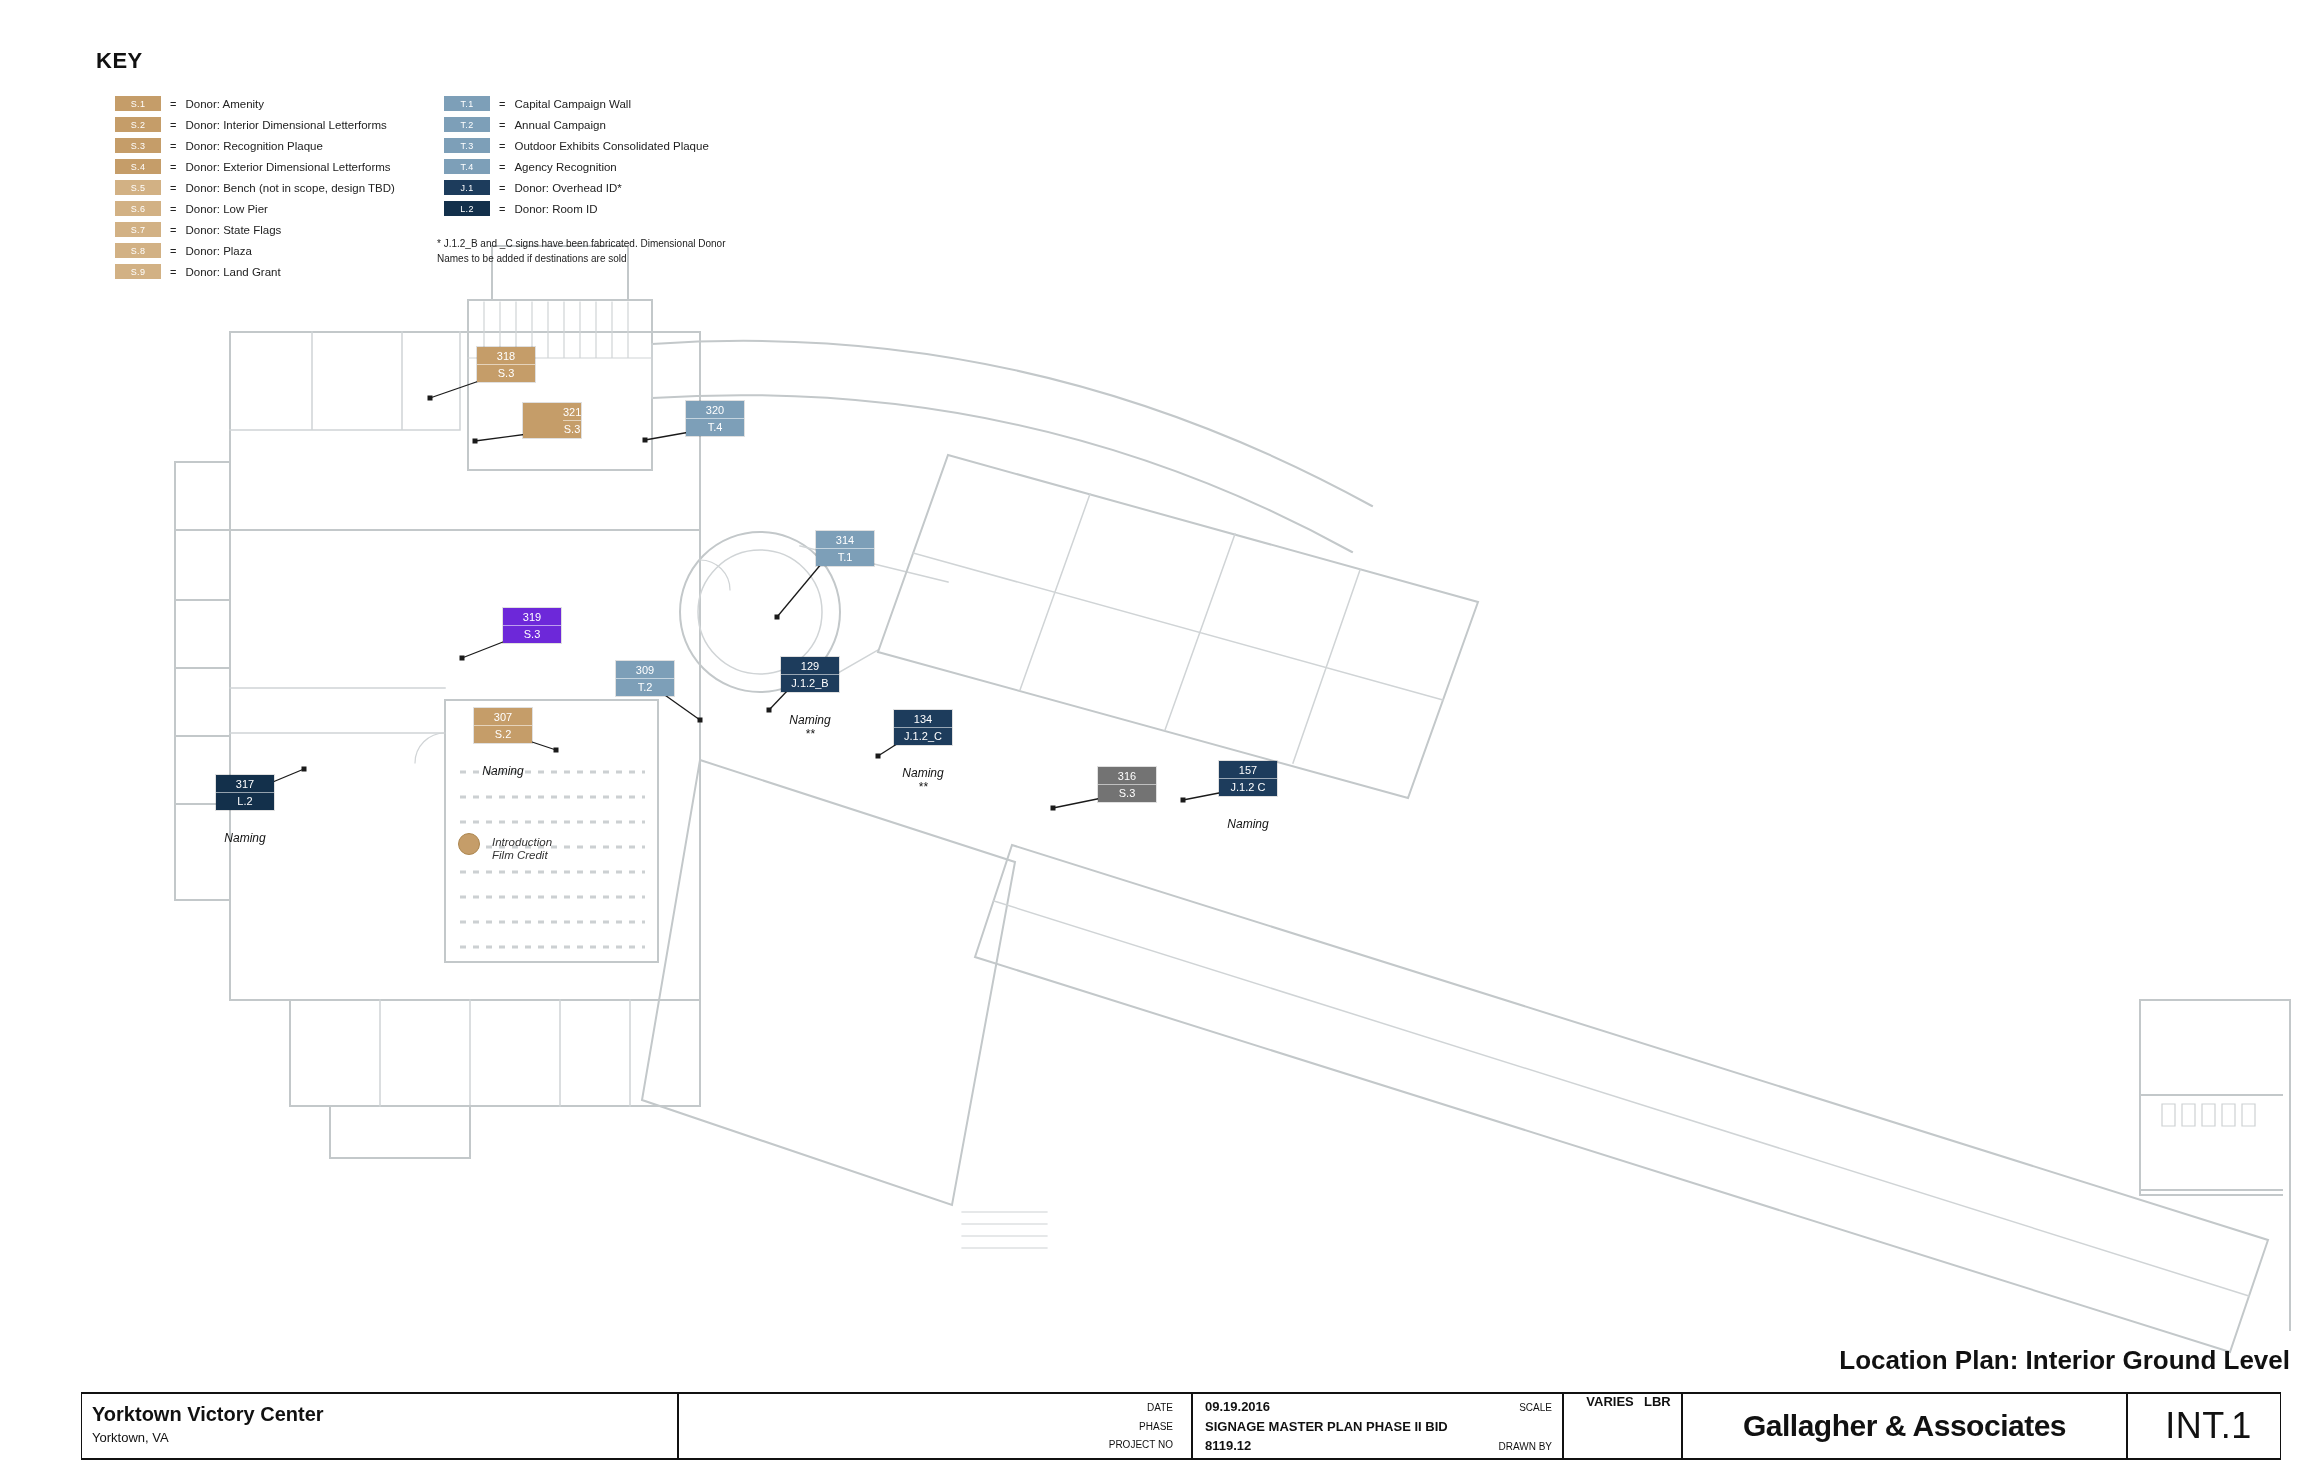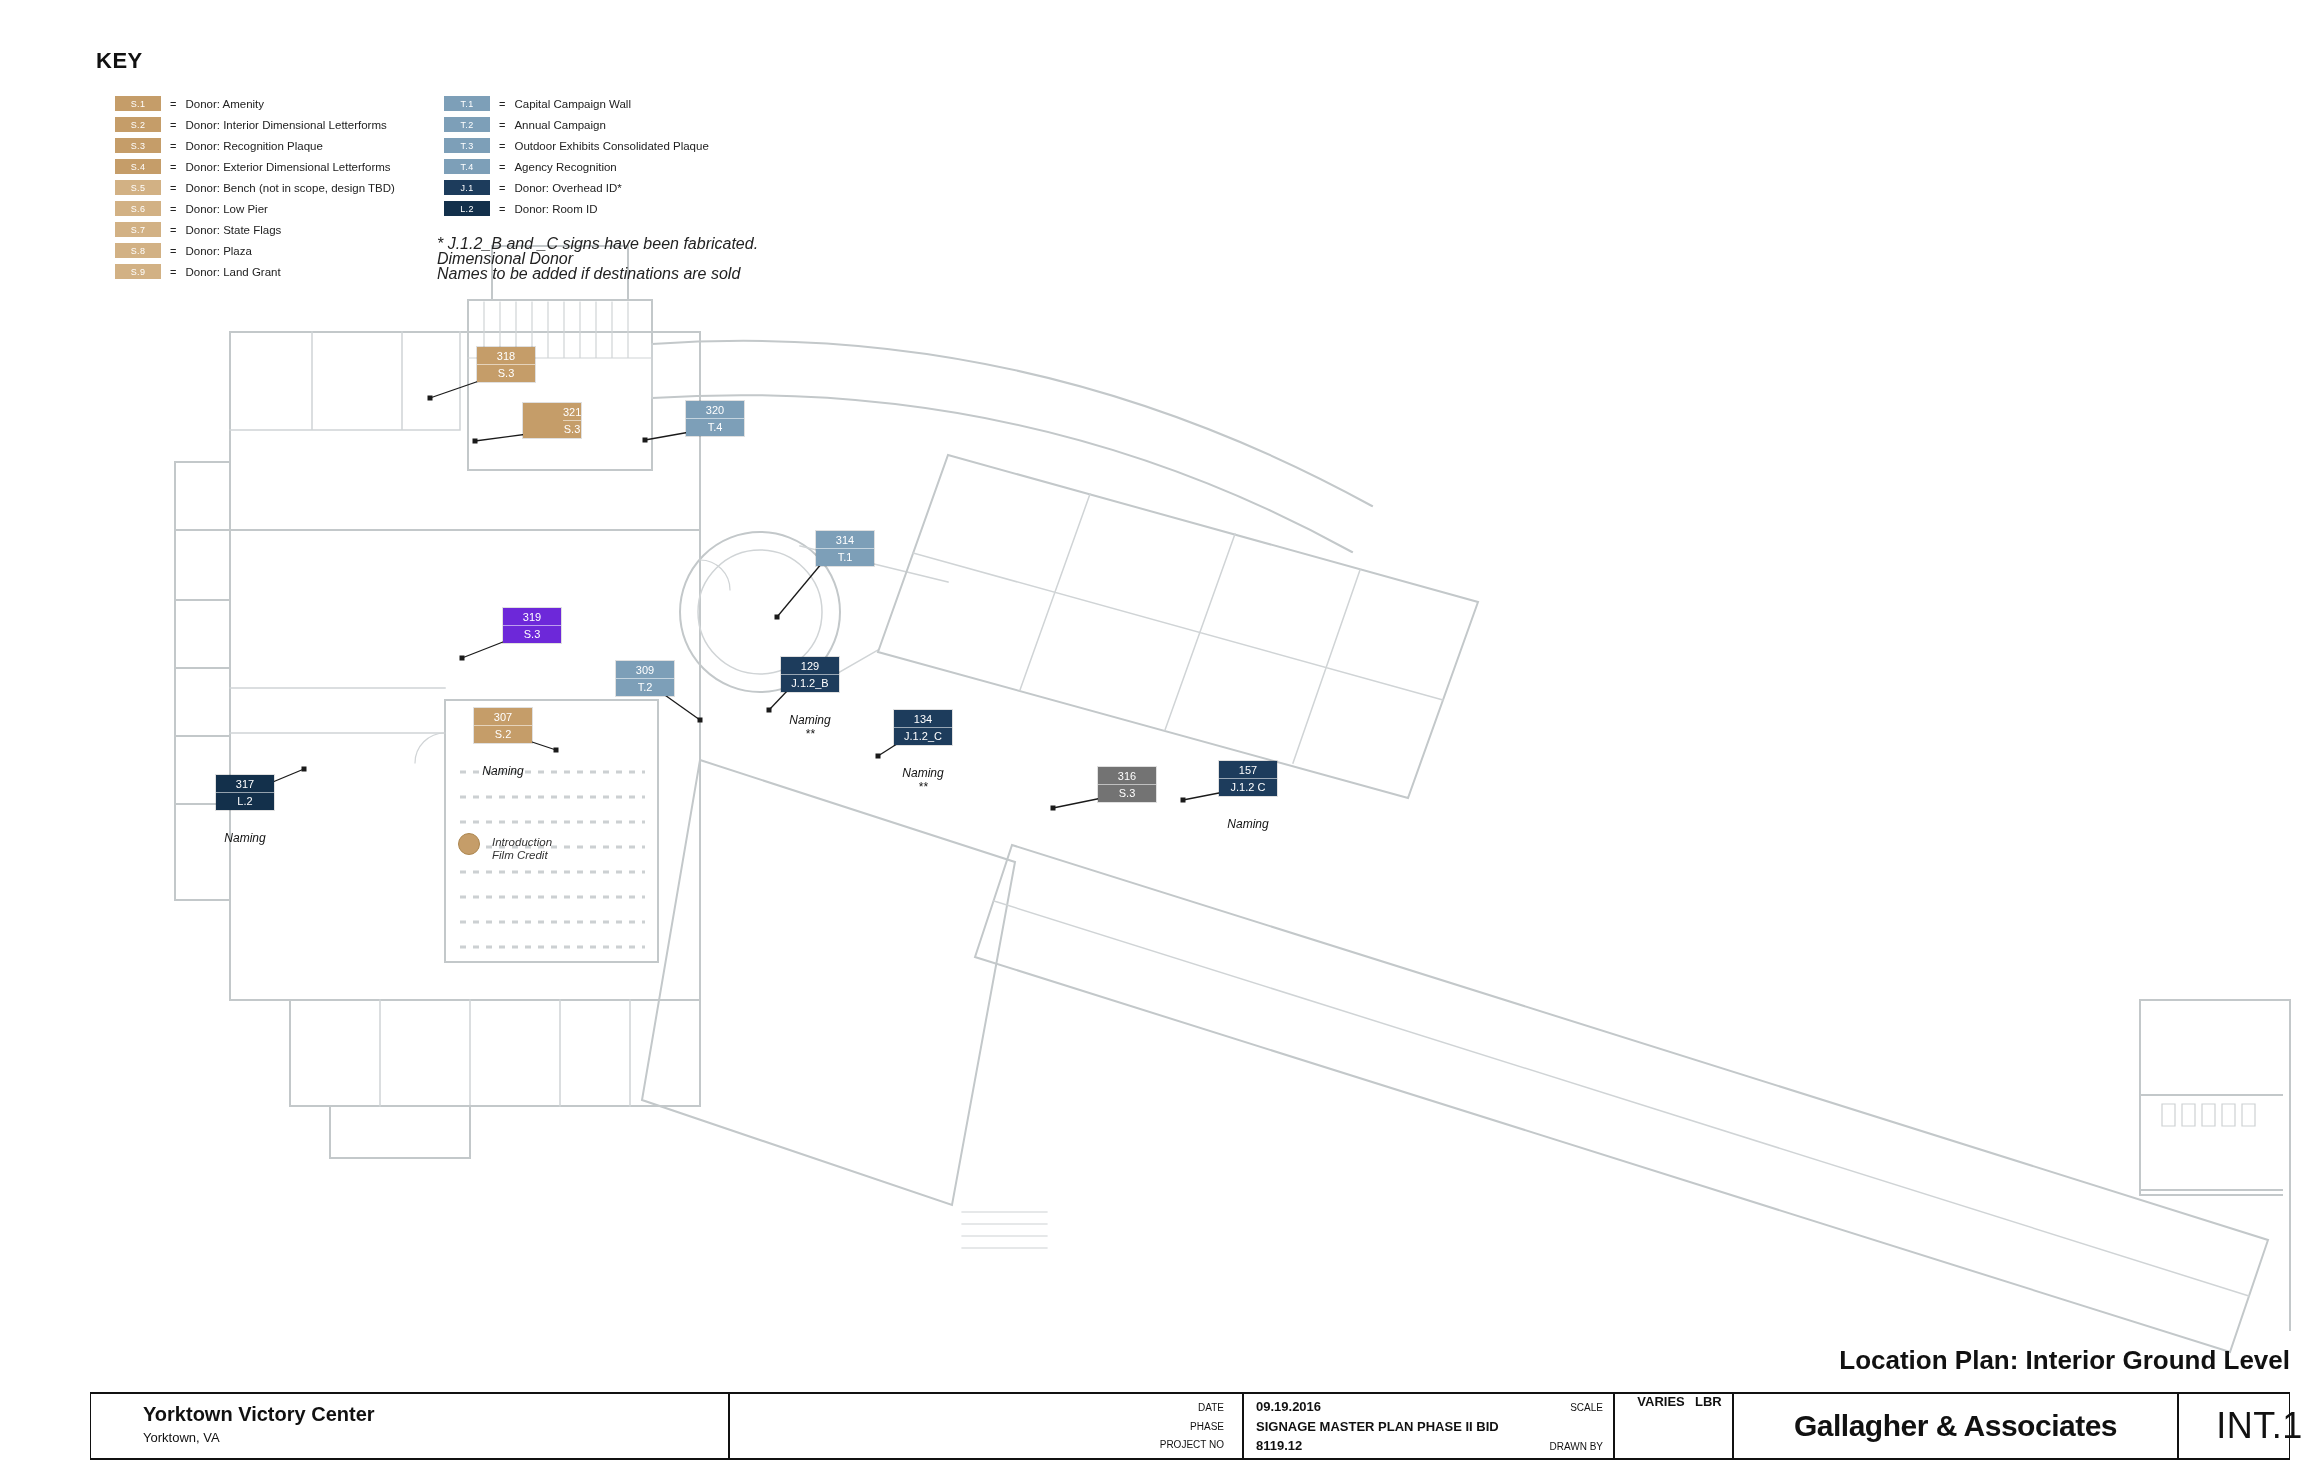--- a/index.html
+++ b/index.html
@@ -17,21 +17,21 @@
   #key-right { left:444px; }
   .key-row { display:flex; align-items:center; height:15px; margin-bottom:6px; }
   .key-chip {
     display:inline-flex; align-items:center; justify-content:center;
     width:46px; height:15px; color:#fff; font-size:9px; letter-spacing:.3px; flex:0 0 46px;
   }
   .key-eq { margin:0 9px; font-size:11px; color:#222; }
   .key-label { font-size:11.5px; color:#222; white-space:nowrap; }
   .key-foot {
     position:absolute; left:437px; top:236px; width:360px;
-    font-size:16px; font-style:italic; line-height:15px; color:#222;
+    font-size:10px; line-height:15px; color:#222;
   }
 
   
   #marker-layer { position:absolute; inset:0; }
   .marker {
     position:absolute; width:58px; text-align:center; color:#fff;
     font-size:11px; line-height:14px; box-shadow:0 0 0 1px rgba(0,0,0,.12);
   }
   .m-num { padding:2px 0 1px; border-bottom:1px solid rgba(255,255,255,.55); }
   .m-code { padding:1px 0 2px; white-space:nowrap; }
@@ -43,24 +43,24 @@
     position:absolute; left:458px; top:833px; width:22px; height:22px; border-radius:50%;
     background:#c59d69; border:1px solid #ad8750;
   }
   .film-label { position:absolute; left:492px; top:836px; font-style:italic; font-size:11.5px; line-height:13px; color:#333; }
 
   
   .plan-label { position:absolute; right:22px; top:1345px; font-size:26px; font-weight:600; color:#111; }
 
   
   .titleblock {
-    position:absolute; left:90px; top:1392px; width:2200px; height:68px;
+    position:absolute; left:81px; top:1392px; width:2200px; height:68px;
     border-top:2px solid #111; border-bottom:2px solid #111;
     border-left:1px solid #111; border-right:1px solid #111;
-    display:flex; background:#fff;padding-left:42px;
+    display:flex; background:#fff;
   }
   .tb-cell { height:100%; }
   .tb-cell + .tb-cell { border-left:2px solid #111; }
   .tb-project { flex:0 0 595px; padding:9px 0 0 10px; }
   .tb-project-name { font-size:20px; font-weight:700; }
   .tb-project-loc  { font-size:13px; margin-top:4px; }
   .tb-labels {
     flex:0 0 506px; display:flex; flex-direction:column; justify-content:space-evenly;
     align-items:flex-end; padding-right:10px; font-size:10px; color:#111;
   }

